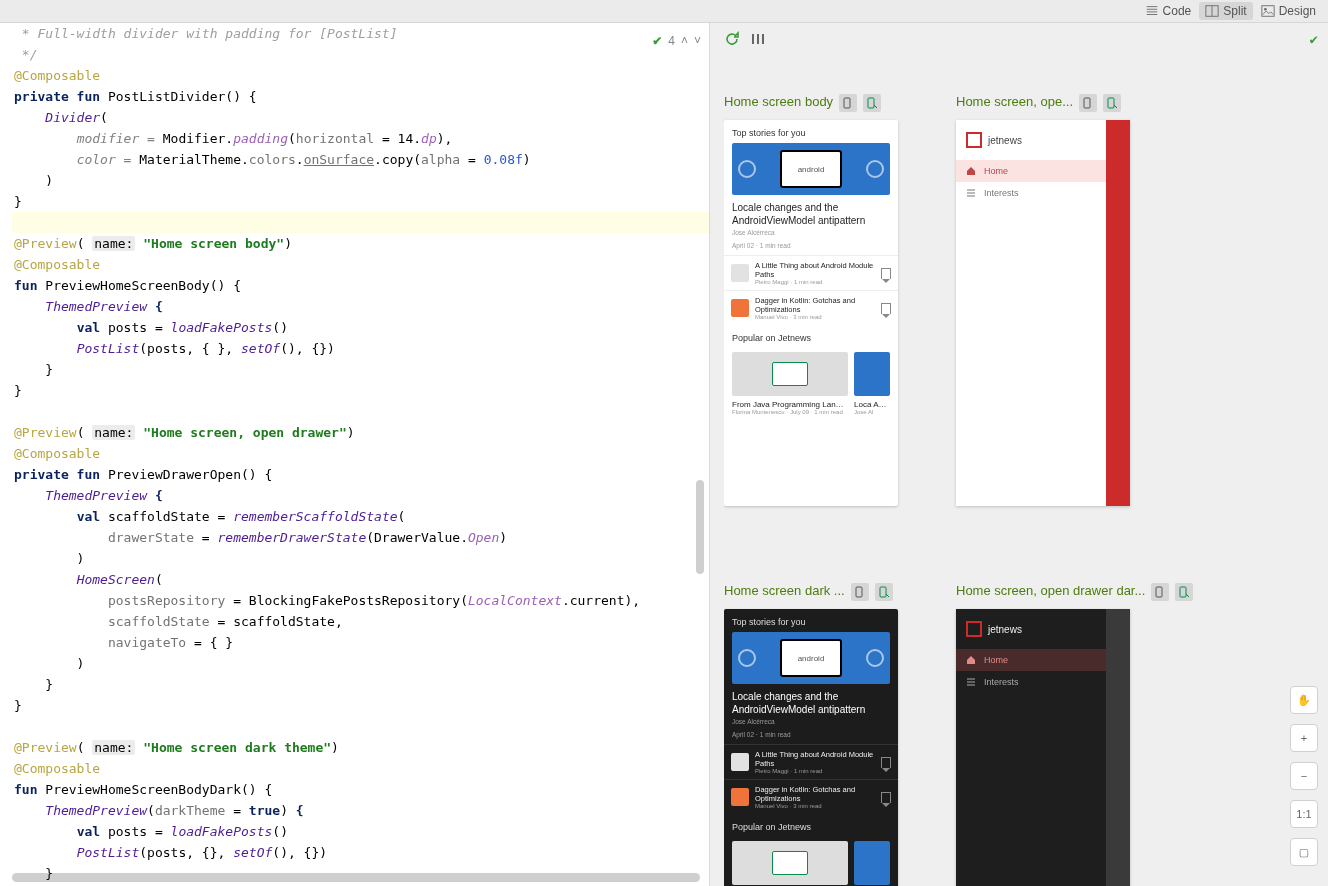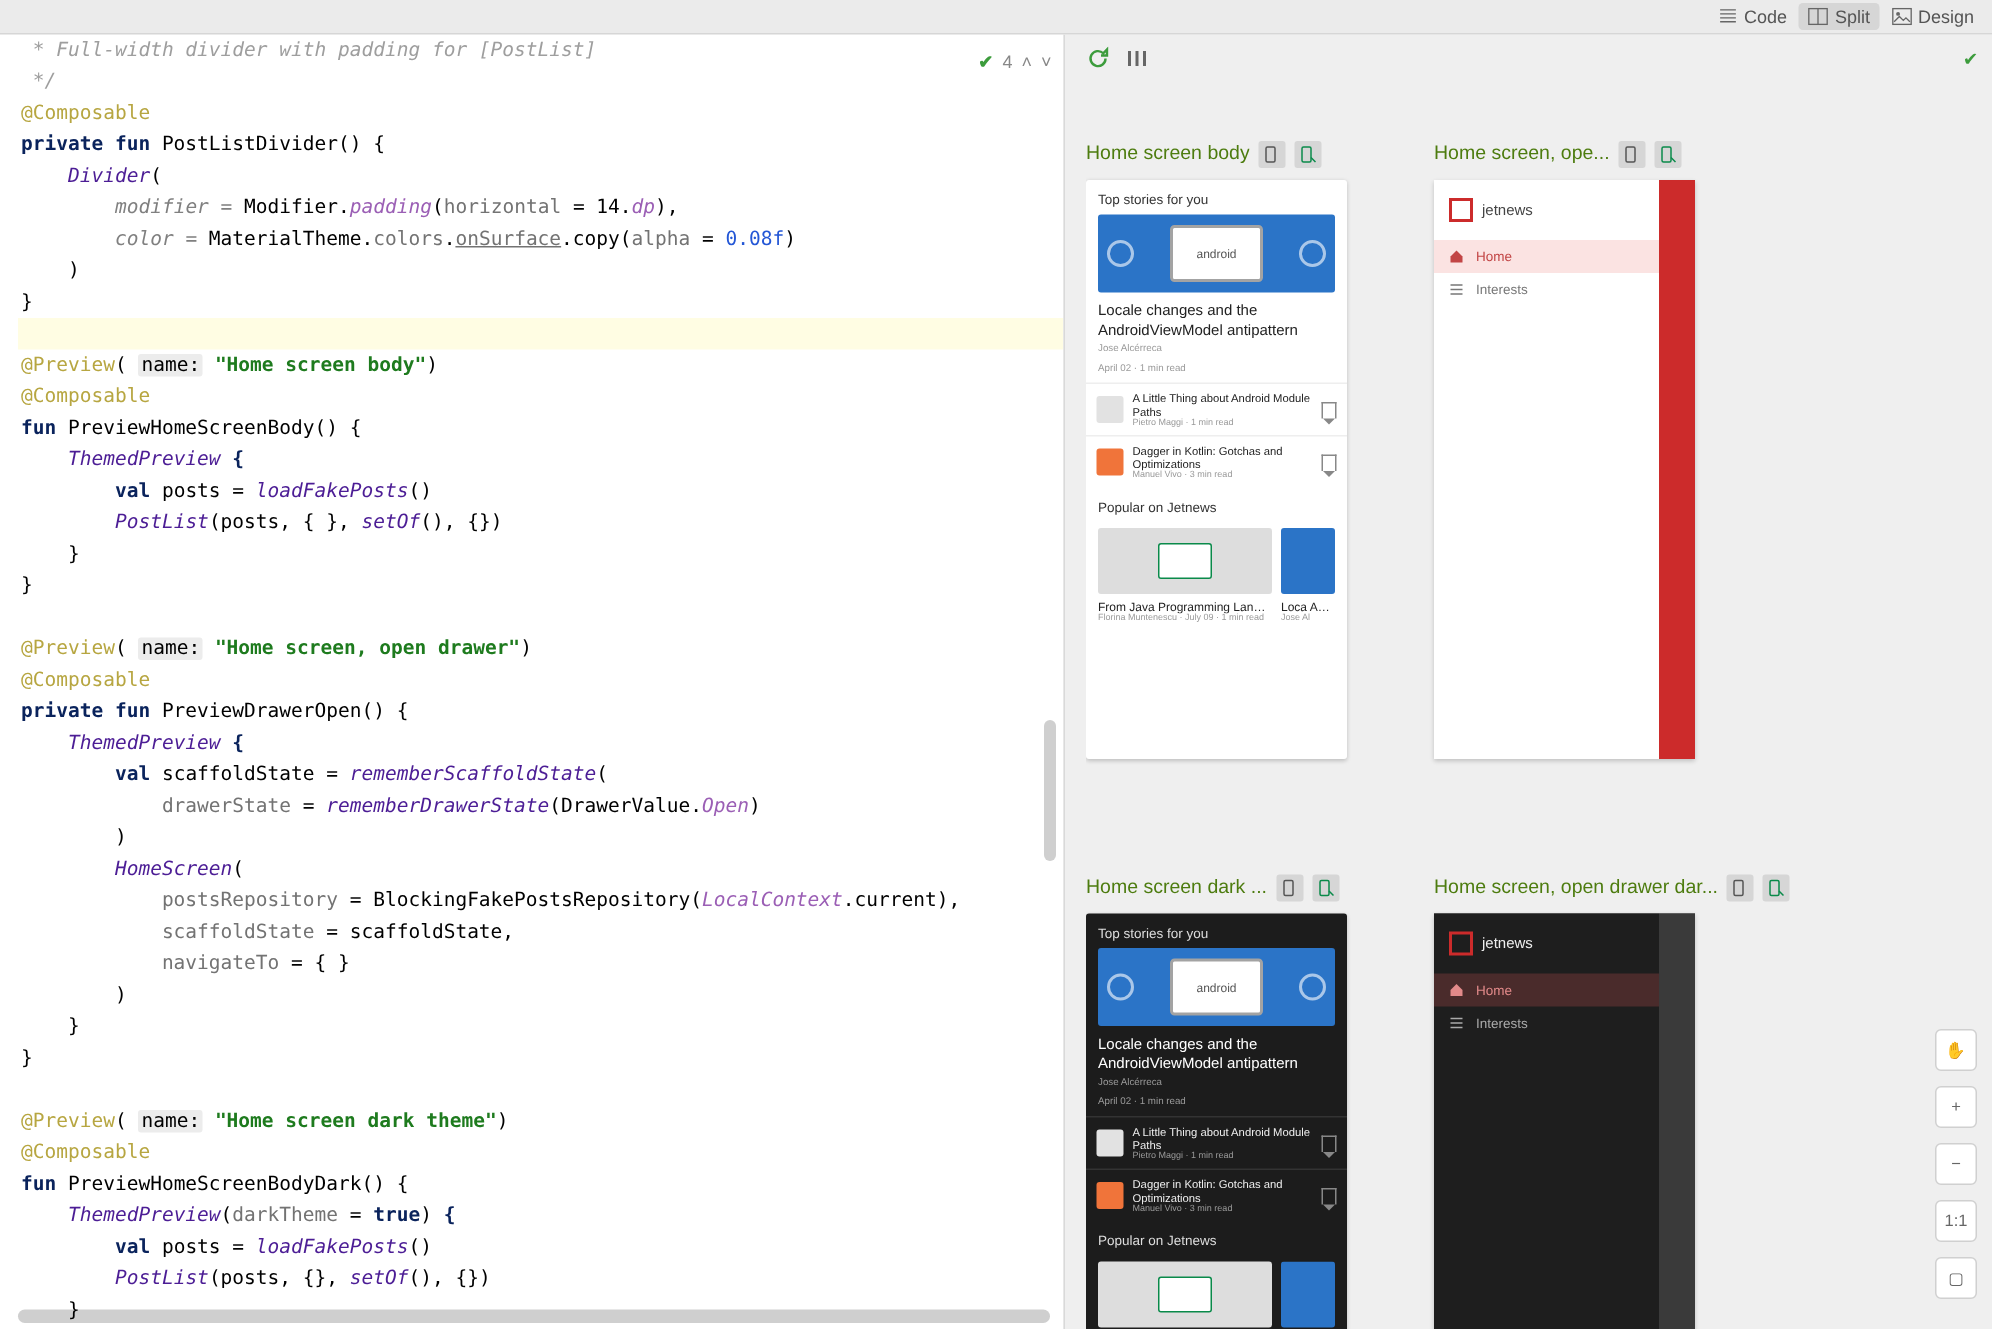--- a/index.html
+++ b/index.html
@@ -41,21 +41,21 @@
   .mini-ico{width:18px;height:18px;background:#d6d6d6;border-radius:2px;display:flex;align-items:center;justify-content:center;cursor:pointer;}
   .mini-ico svg{width:12px;height:12px;fill:#555;}
   .phone{width:174px;height:386px;background:#fff;box-shadow:0 1px 3px rgba(0,0,0,.2);border-radius:2px;overflow:hidden;font-family:-apple-system,Arial,sans-serif;}
   .phone.dark{background:#1c1c1c;color:#eee;}
   .sec-title{font-size:9px;padding:8px 8px 5px;color:#333;}
   .phone.dark .sec-title{color:#ddd;}
   .hero{margin:0 8px;height:52px;background:#2b74c7;border-radius:2px;position:relative;display:flex;align-items:center;justify-content:center;}
   .hero::before,.hero::after{content:"";position:absolute;top:50%;width:14px;height:14px;border:2px solid rgba(255,255,255,.6);border-radius:50%;transform:translateY(-50%);}
   .hero::before{left:6px;}
   .hero::after{right:6px;}
-  .android-badge{width:58px;height:34px;background:#fff;border:2px solid #a3a3a3;border-radius:3px;display:flex;align-items:center;justify-content:center;font-size:8px;color:#555;}
+  .android-badge{width:58px;height:34px;background:#fff;border:2px solid #000000;border-radius:3px;display:flex;align-items:center;justify-content:center;font-size:8px;color:#555;}
   .post-title{font-size:10px;padding:7px 8px 2px;color:#222;line-height:1.25;}
   .phone.dark .post-title{color:#fff;}
   .post-meta{font-size:6.5px;padding:0 8px 6px;color:#9a9a9a;}
   .row-item{display:flex;align-items:center;padding:5px 7px;gap:6px;border-top:1px solid #eee;}
   .phone.dark .row-item{border-top-color:#333;}
   .thumb{width:18px;height:18px;background:#e2e2e2;border-radius:2px;flex-shrink:0;}
   .thumb.or{background:#f0743a;}
   .row-txt{flex:1;}
   .row-title{font-size:7.5px;line-height:1.2;color:#222;}
   .phone.dark .row-title{color:#eee;}

